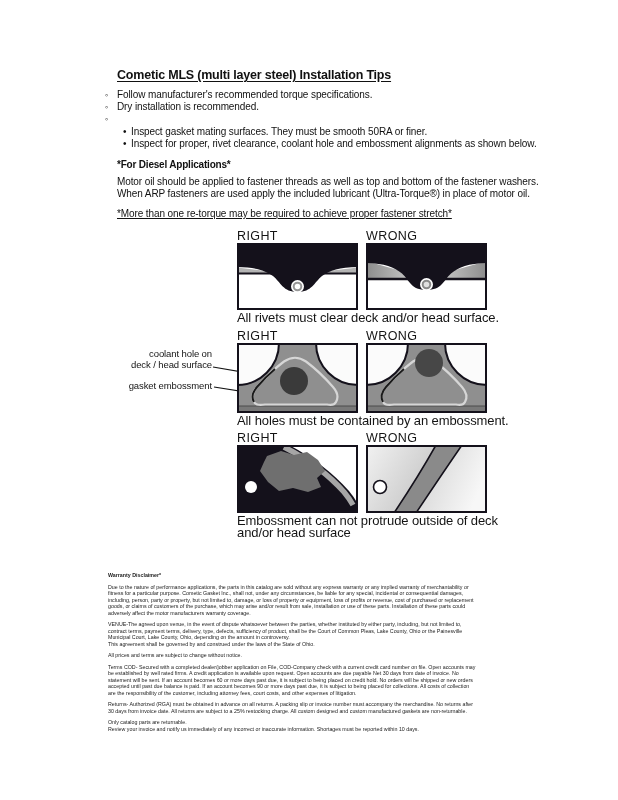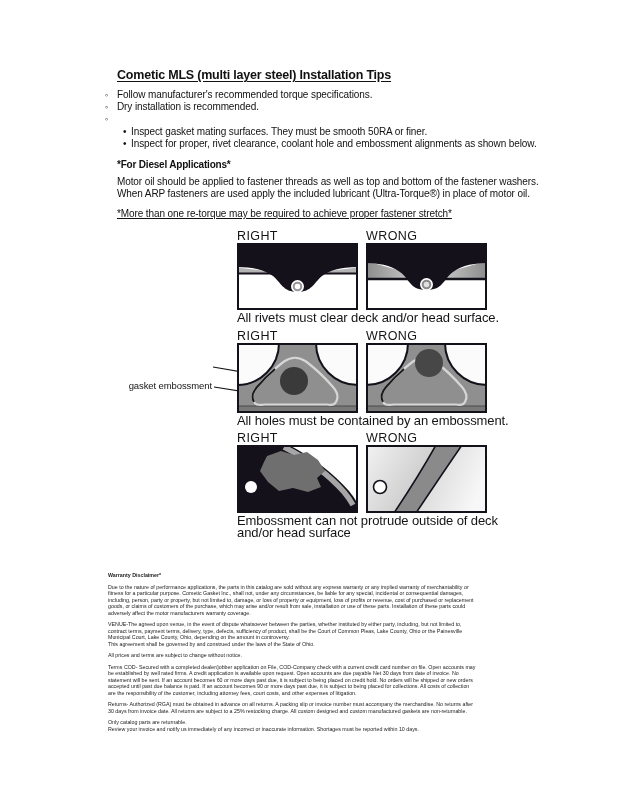--- a/index.html
+++ b/index.html
@@ -103,20 +103,22 @@
       <circle cx="60.5" cy="41.5" r="6.5" fill="#ffffff"></circle>
       <circle cx="60.5" cy="41.5" r="3.8" fill="#e0e0e0" stroke="#8a8a8a" stroke-width="2"></circle>
       <rect x="1" y="1" width="119" height="65" fill="none" stroke="#14111b" stroke-width="2"></rect>
     </svg>
   </div>
   <div class="caption" style="top:312px;">All rivets must clear deck and/or head surface.</div>
 
   <div class="figlabel" style="left:237px;top:329px;">RIGHT</div>
   <div class="figlabel" style="left:366px;top:329px;">WRONG</div>
 
+  <div class="fig2label preline" style="left:100px;top:348px;width:112px;">coolant hole on
+deck / head surface</div>
   <div class="fig2label" style="left:100px;top:380px;width:112px;">gasket embossment</div>
   <svg style="position:absolute;left:205px;top:358px;" width="100" height="42" viewBox="0 0 100 42">
     <line x1="8" y1="9" x2="90" y2="23" stroke="#141414" stroke-width="1.2"></line>
     <line x1="9" y1="29" x2="53" y2="36" stroke="#141414" stroke-width="1.2"></line>
   </svg>
 
   <div class="panel" style="left:237px;top:343px;">
     <svg width="121" height="70" viewBox="0 0 121 70">
       <rect x="0" y="0" width="121" height="70" fill="#8f8f8f"></rect>
       <rect x="0" y="63" width="121" height="7" fill="#787878"></rect>

